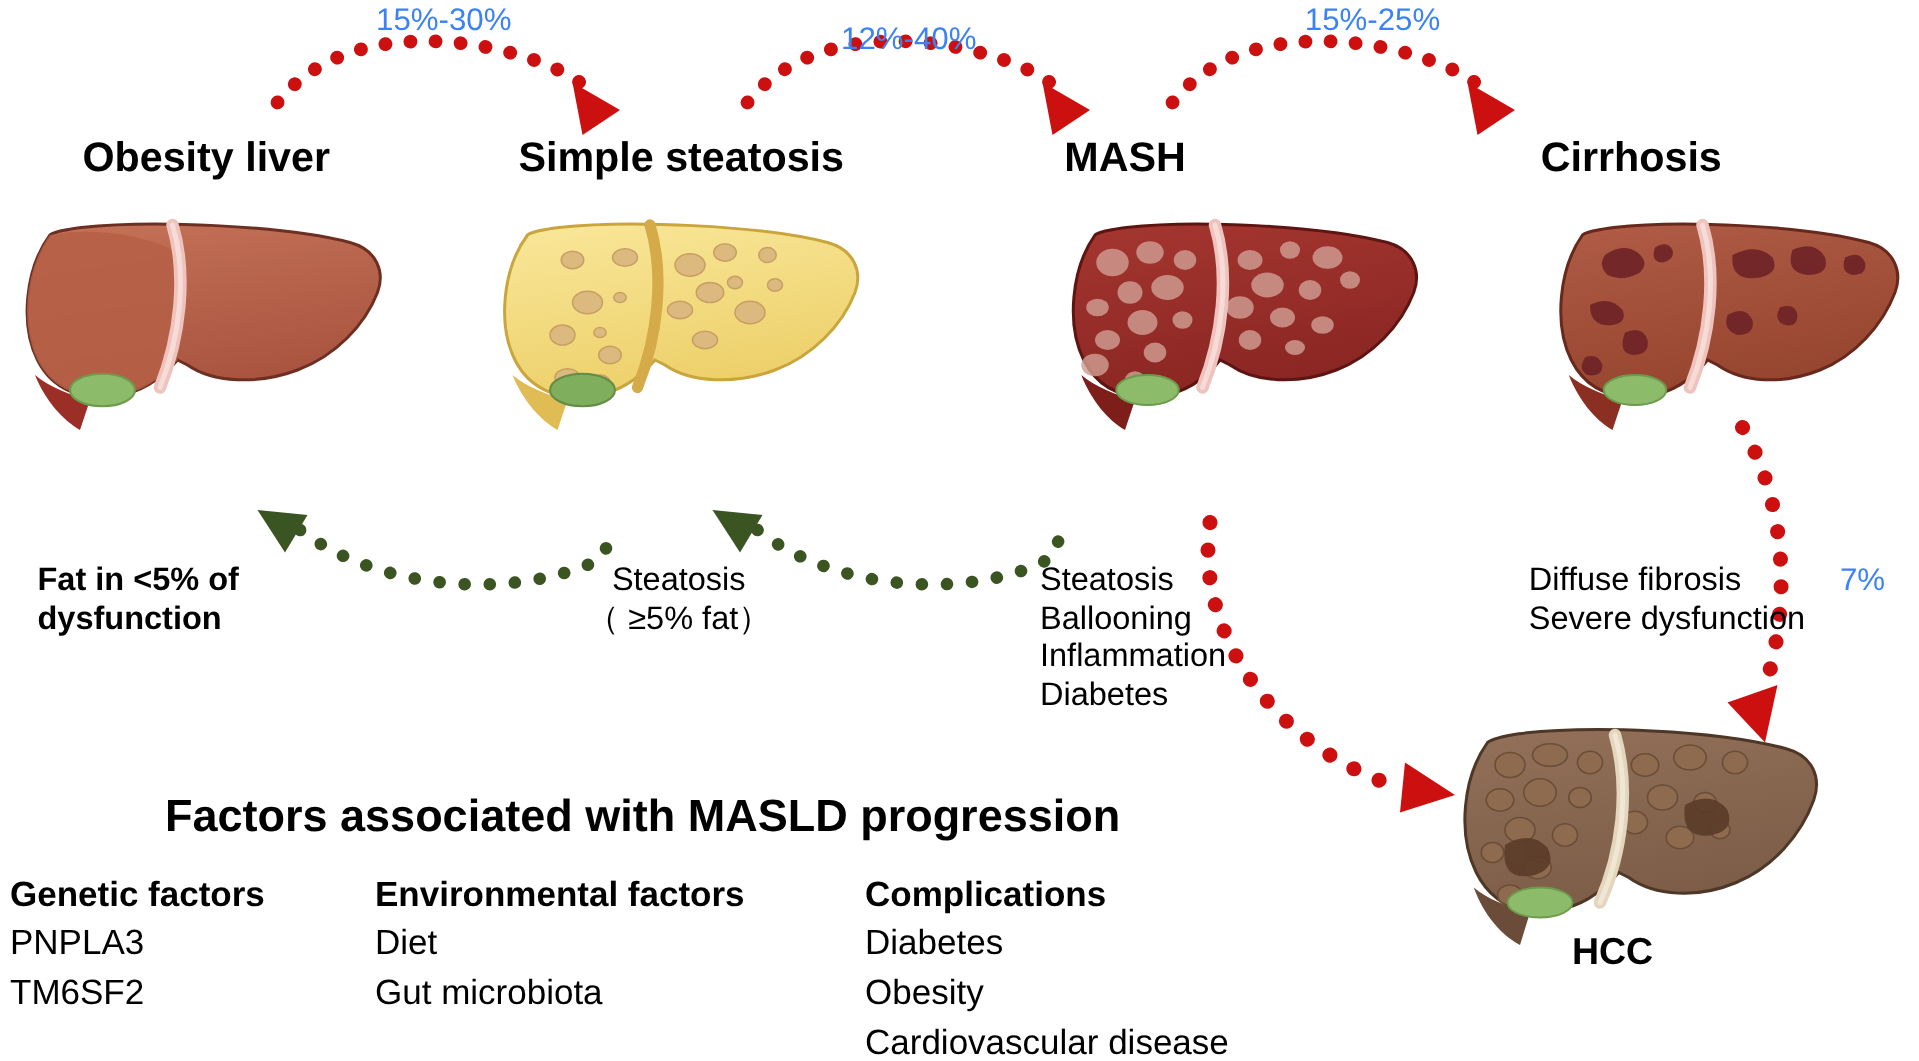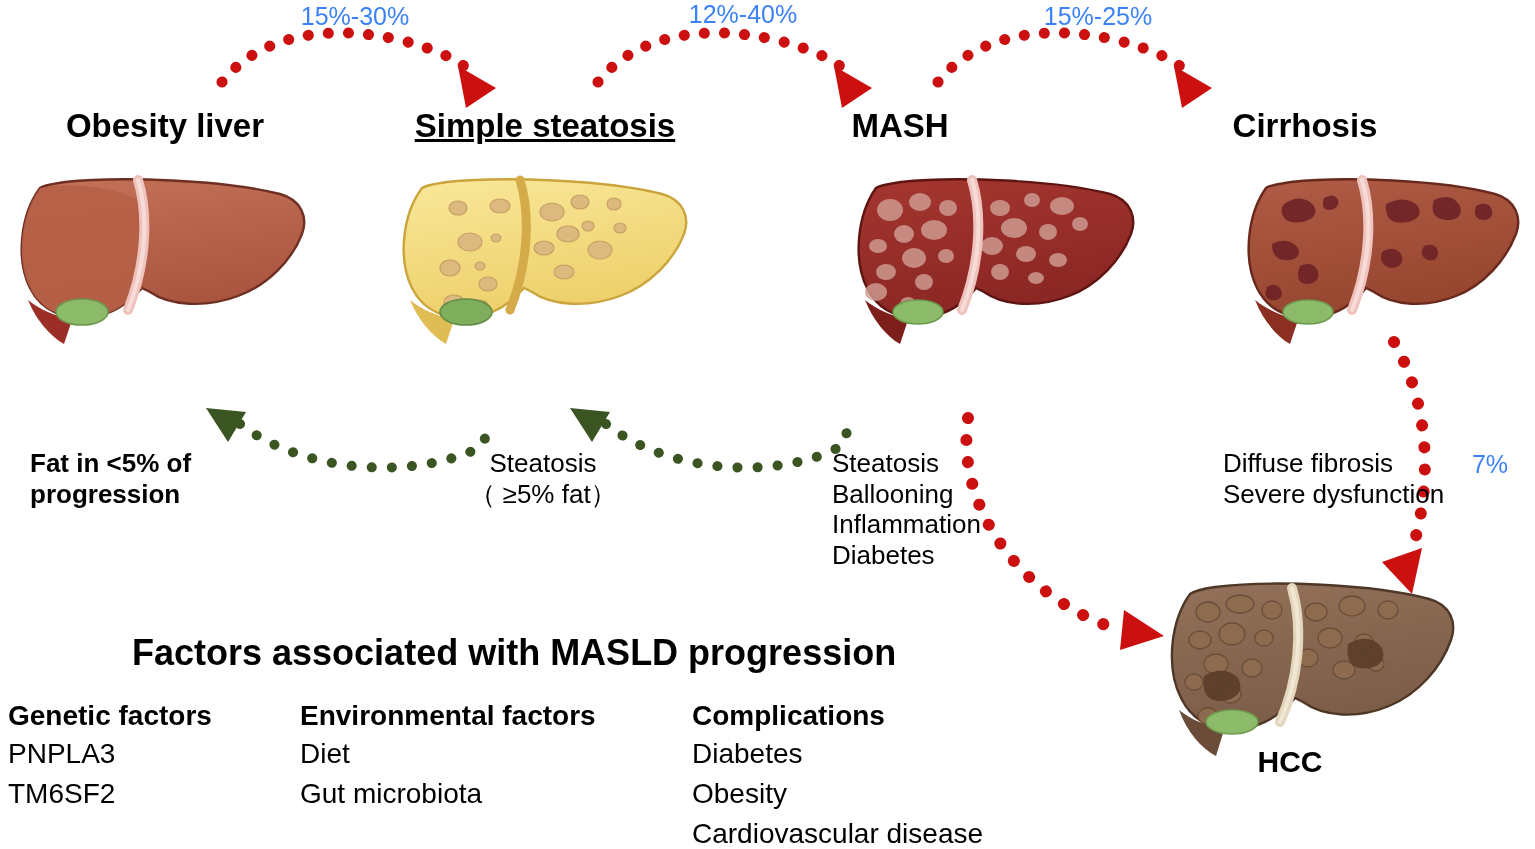--- a/index.html
+++ b/index.html
@@ -234,33 +234,33 @@
     <polygon points="1124,610 1164,636 1120,650"></polygon>
   </g>
 
   <g fill="#cc1010">
     <path d="M1394 342 C1432 408 1432 492 1410 556" fill="none" stroke="#cc1010" stroke-width="12" stroke-linecap="round" stroke-dasharray="0.1 22"></path>
     <polygon points="1422,548 1412,594 1382,562"></polygon>
   </g>
 </svg>
 
 <div class="pct-label" style="left:355px;top:2px;">15%-30%</div>
-<div class="pct-label" style="left:727px;top:0;margin-left:16px;">12%-40%</div>
+<div class="pct-label" style="left:727px;top:17px;">12%-40%</div>
 <div class="pct-label" style="left:1098px;top:2px;">15%-25%</div>
 <div class="pct-label" style="left:1490px;top:450px;">7%</div>
 
 <div class="stage-title" style="left:165px;top:107px;">Obesity liver</div>
-<div class="stage-title" style="left:545px;top:107px;text-decoration:underline;">Simple steatosis</div>
+<div class="stage-title" style="left:545px;top:107px;">Simple steatosis</div>
 <div class="stage-title" style="left:900px;top:107px;">MASH</div>
 <div class="stage-title" style="left:1305px;top:107px;">Cirrhosis</div>
 <div class="hcc-label" style="left:1290px;top:745px;">HCC</div>
 
 <div class="desc" style="left:30px;top:448px;font-weight:bold;">
   <div>Fat in &lt;5% of</div>
-  <div>progression</div>
+  <div>dysfunction</div>
 </div>
 
 <div class="desc center" style="left:543px;top:448px;">
   <div>Steatosis</div>
   <div>（ ≥5% fat）</div>
 </div>
 
 <div class="desc" style="left:832px;top:448px;">
   <div>Steatosis</div>
   <div>Ballooning</div>

